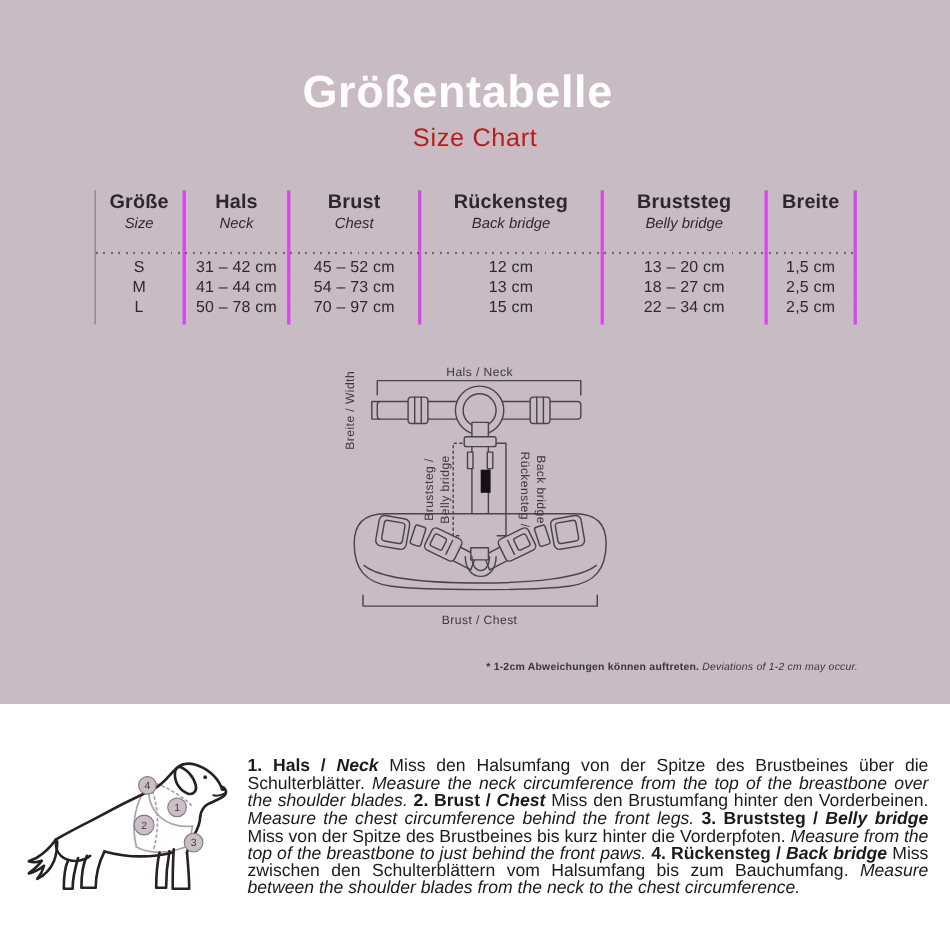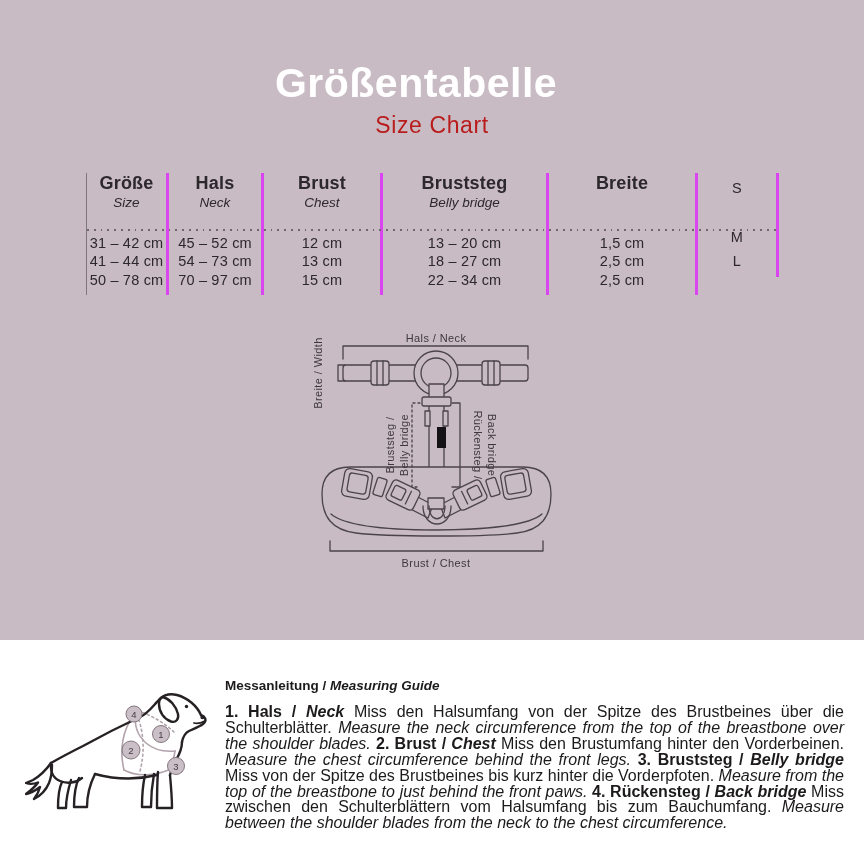--- a/index.html
+++ b/index.html
@@ -77,20 +77,24 @@
     </div>
     <div class="cell hcell">
       <div class="de">Hals</div>
       <div class="en">Neck</div>
     </div>
     <div class="cell hcell">
       <div class="de">Brust</div>
       <div class="en">Chest</div>
     </div>
     <div class="cell hcell">
+      <div class="de">Rückensteg</div>
+      <div class="en">Back bridge</div>
+    </div>
+    <div class="cell hcell">
       <div class="de">Bruststeg</div>
       <div class="en">Belly bridge</div>
     </div>
     <div class="cell hcell">
       <div class="de">Breite</div>
       <div class="en"></div>
     </div>
 
     <div class="cell dcell row-first">S</div>
     <div class="cell dcell row-first">31 – 42 cm</div>
@@ -190,20 +194,21 @@
     </g>
     <text x="436" y="342" text-anchor="middle">Hals / Neck</text>
     <text x="318" y="377" text-anchor="middle" transform="rotate(-90 318 373)">Breite / Width</text>
     <text x="391" y="448" font-size="10.5" text-anchor="middle" transform="rotate(-90 391 445)">Bruststeg /</text>
     <text x="405" y="448" font-size="10.5" text-anchor="middle" transform="rotate(-90 405 445)">Belly bridge</text>
     <text x="477" y="448" font-size="10.5" text-anchor="middle" transform="rotate(90 477 445)">Rückensteg /</text>
     <text x="491" y="448" font-size="10.5" text-anchor="middle" transform="rotate(90 491 445)">Back bridge</text>
     <text x="436" y="567" text-anchor="middle">Brust / Chest</text>
   </svg>
 
+  <div class="footnote"><span class="b">* 1-2cm Abweichungen können auftreten. </span><span class="i">Deviations of 1-2 cm may occur.</span></div>
 </div>
 
 <div class="bottom-section">
 
   <svg class="dog-illustration" width="195" height="132" viewBox="0 0 195 132">
 
     <g fill="none" stroke="#b2a3ac" stroke-width="1.6" stroke-linecap="round">
       <path d="M111,26 C109,37 112,48 121,56 C128,62 139,65 150,64"></path>
       <path stroke-dasharray="2,3" d="M113,24 C126,28 140,36 151,47"></path>
       <path d="M109,28 C98,42 94,62 99,83"></path>
@@ -235,16 +240,15 @@
       <circle cx="106" cy="63" r="9"></circle>
       <circle cx="151" cy="79" r="8.5"></circle>
     </g>
     <text x="109" y="30.5" text-anchor="middle">4</text>
     <text x="136" y="50.5" text-anchor="middle">1</text>
     <text x="106" y="66.5" text-anchor="middle">2</text>
     <text x="151" y="82.5" text-anchor="middle">3</text>
   </svg>
 
   <div class="guide">
-    <div class="guide-heading"><span class="b">Messanleitung / </span><span class="b i">Measuring Guide</span></div>
     <div class="guide-body"><span class="b">1. Hals / </span><span class="b i">Neck</span><span> Miss den Halsumfang von der Spitze des Brustbeines über die Schulterblätter. </span><span class="i">Measure the neck circumference from the top of the breastbone over the shoulder blades. </span><span class="b">2. Brust / </span><span class="b i">Chest</span><span> Miss den Brustumfang hinter den Vorderbeinen. </span><span class="i">Measure the chest circumference behind the front legs. </span><span class="b">3. Bruststeg / </span><span class="b i">Belly bridge</span><span> Miss von der Spitze des Brustbeines bis kurz hinter die Vorderpfoten. </span><span class="i">Measure from the top of the breastbone to just behind the front paws. </span><span class="b">4. Rückensteg / </span><span class="b i">Back bridge</span><span> Miss zwischen den Schulterblättern vom Halsumfang bis zum Bauchumfang. </span><span class="i">Measure between the shoulder blades from the neck to the chest circumference.</span></div>
   </div>
 </div>
 
 </body></html>

